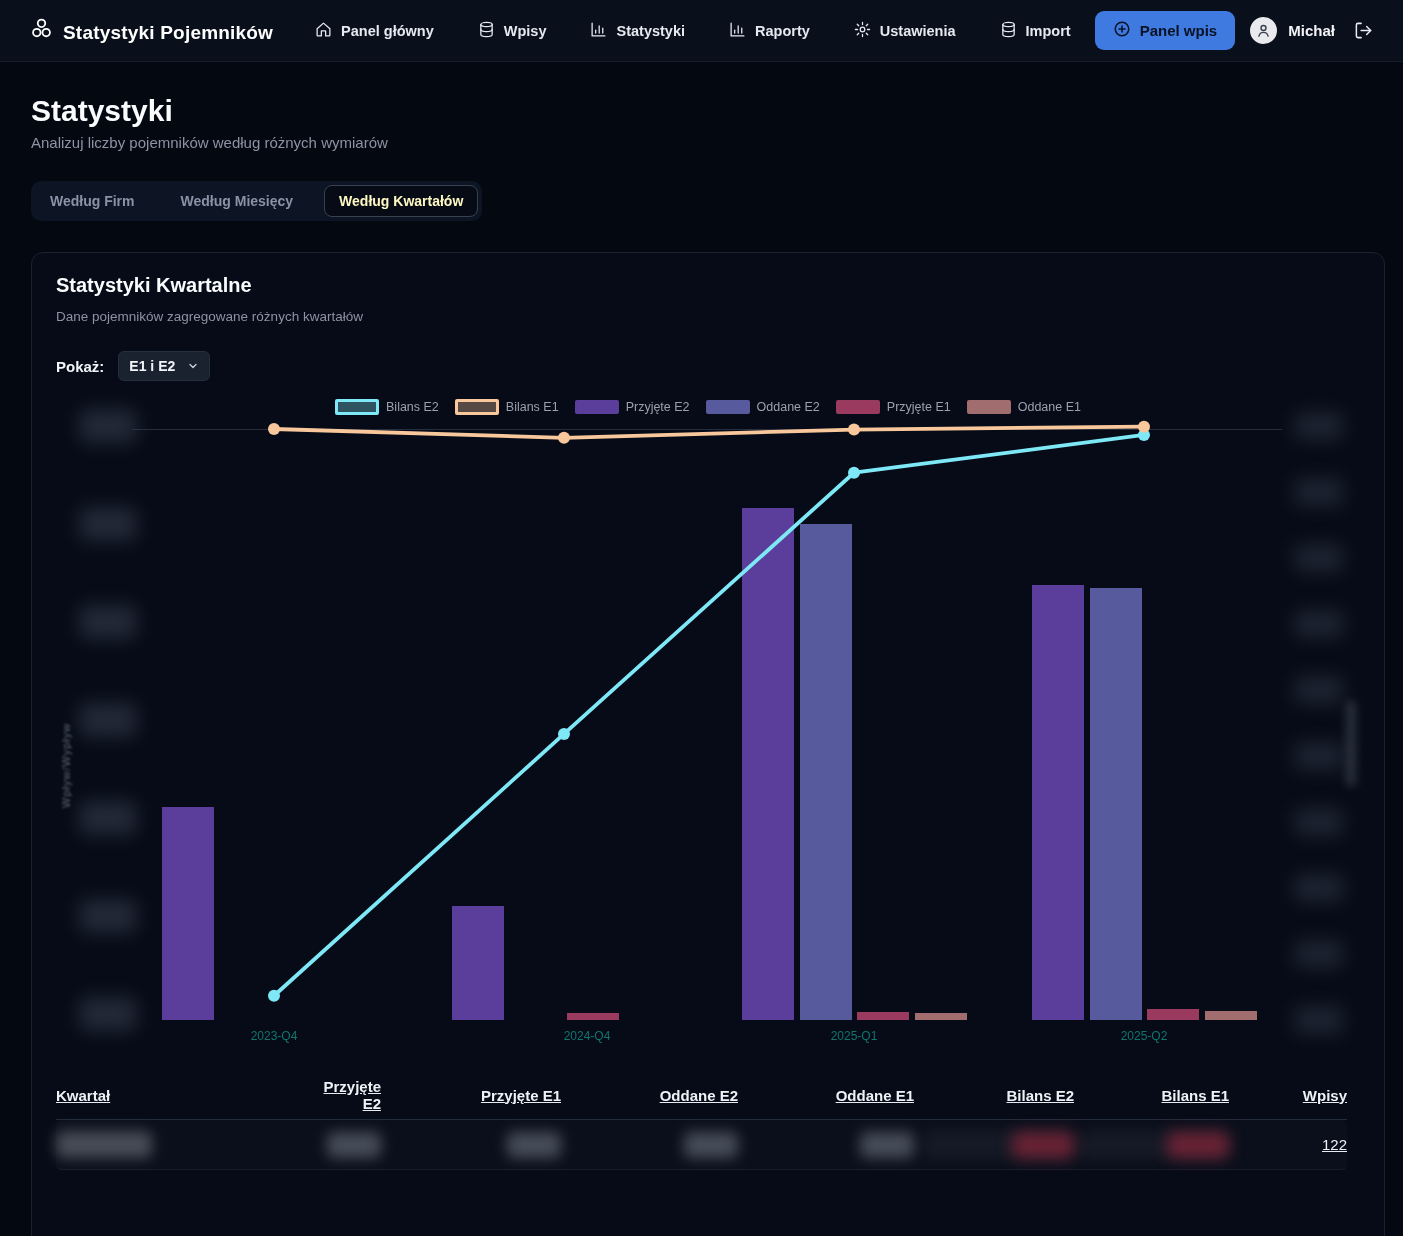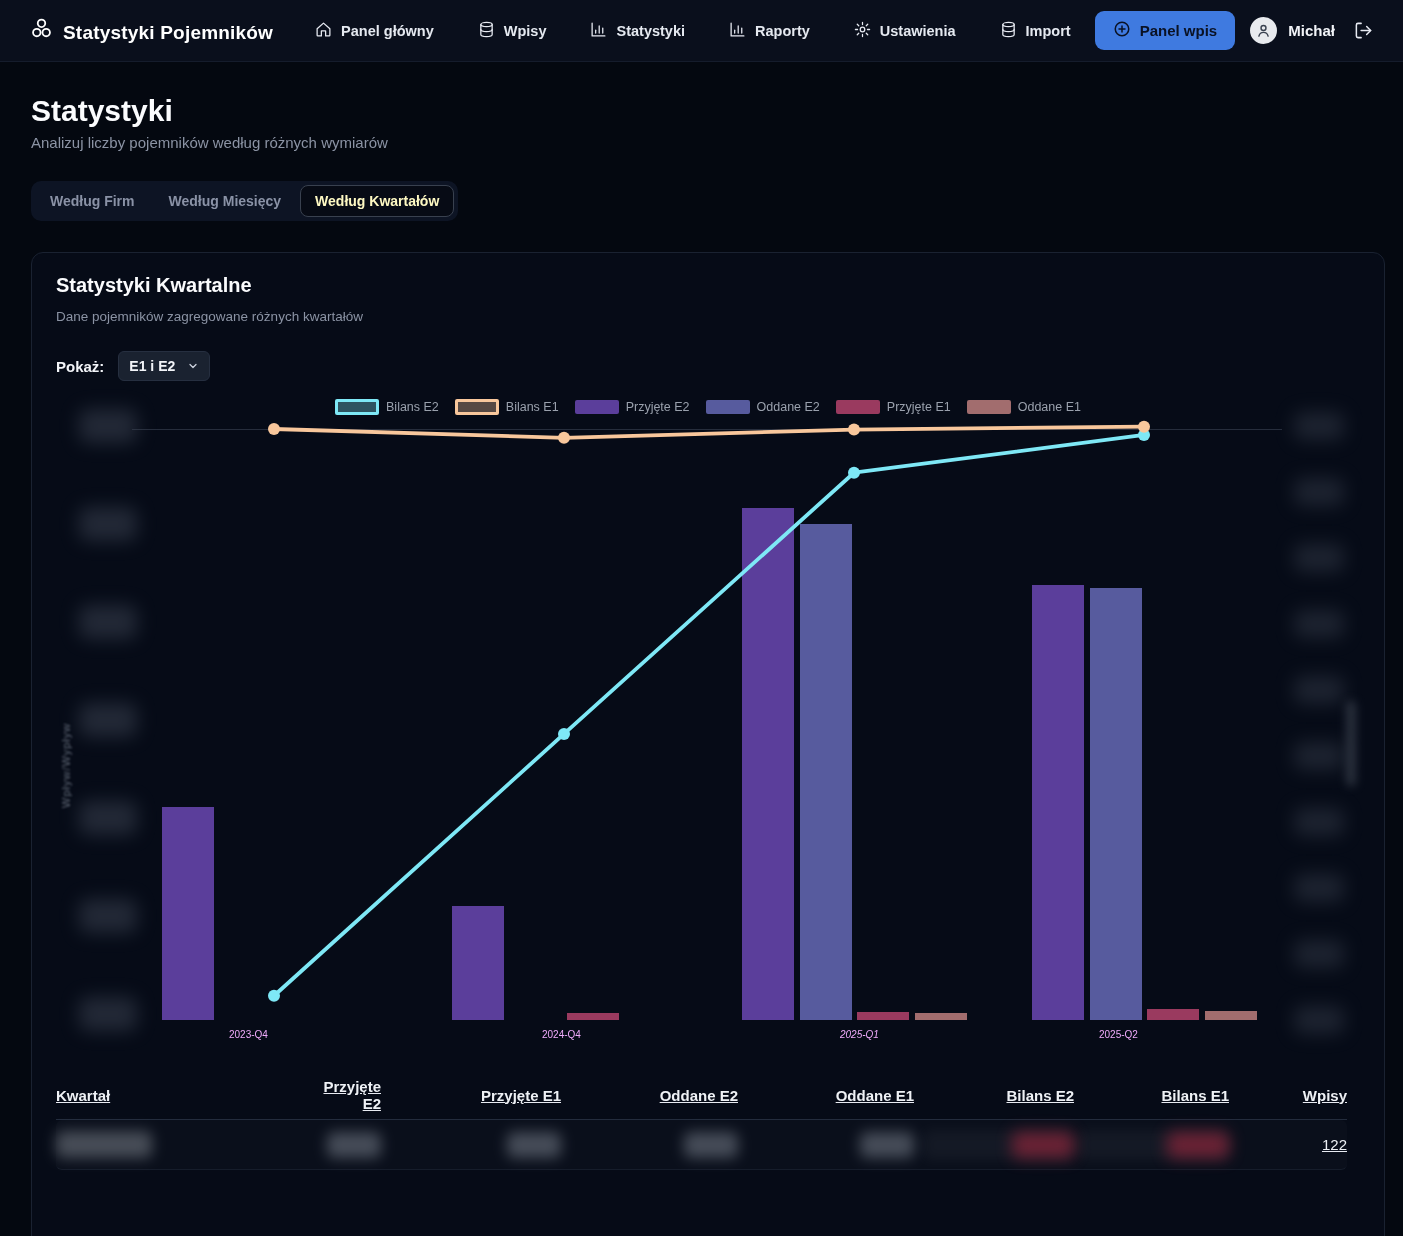--- a/index.html
+++ b/index.html
@@ -16,21 +16,21 @@
   .btn-primary{margin-left:24px;display:flex;align-items:center;gap:9px;background:#3f7ae0;color:#0a1224;
                font-size:15px;font-weight:700;border:none;border-radius:9px;padding:9px 18px;cursor:pointer;}
   .user-area{margin-left:auto;display:flex;align-items:center;gap:11px;}
   .avatar{width:27px;height:27px;border-radius:50%;background:#e8eaee;display:flex;align-items:center;justify-content:center;}
   .user-name{font-size:15px;font-weight:600;color:#f2f4f8;}
   .logout{margin-left:8px;cursor:pointer;display:flex;}
   
   .page-title{position:absolute;left:31px;top:94px;font-size:30px;font-weight:800;color:#fbfcfe;}
   .page-sub{position:absolute;left:31px;top:134px;font-size:15px;color:#8b93a4;}
   
-  .tabs{position:absolute;left:31px;top:181px;display:flex;align-items:center;gap:4px;background:#0d1424;
+  .tabs{position:absolute;left:31px;top:181px;display:flex;align-items:center;gap:16px;background:#0d1424;
         border-radius:10px;padding:4px;}
   .tab{font-size:14px;font-weight:600;color:#8a92a6;padding:7px 14px;border-radius:8px;border:1px solid transparent;cursor:pointer;white-space:nowrap;}
   .tab.active{background:#070b15;border-color:#39414f;color:#fef9c3;font-weight:700;}
   
   .card{position:absolute;left:31px;top:252px;width:1354px;height:1010px;background:#060b17;
         border:1px solid #1a2231;border-radius:12px;box-sizing:border-box;}
   .card-title{position:absolute;left:24px;top:21px;font-size:20px;font-weight:700;color:#fafbfd;}
   .card-sub{position:absolute;left:24px;top:56px;font-size:13.5px;color:#8b93a4;}
   .filter-row{position:absolute;left:24px;top:98px;display:flex;align-items:center;gap:14px;}
   .filter-label{font-size:15px;font-weight:700;color:#f2f4f8;}
@@ -38,21 +38,21 @@
           padding:6px 10px;font-size:14px;font-weight:600;color:#f2f4f8;cursor:pointer;}
   
   .legend{position:absolute;left:0;right:0;top:146px;display:flex;justify-content:center;align-items:center;gap:16px;}
   .legend-item{display:flex;align-items:center;gap:7px;}
   .legend-label{font-size:12.5px;color:#9aa1ad;}
   .swatch{width:44px;height:14px;border-radius:2px;}
   
   .chart-layer{position:absolute;left:0;top:0;width:1354px;height:820px;pointer-events:none;}
   .gridline{position:absolute;left:100px;width:1150px;height:1px;background:#262d3c;}
   .bar{position:absolute;}
-  .xlabel{position:absolute;width:90px;text-align:left;font-size:10px;color:#f0abfc;}
+  .xlabel{position:absolute;width:90px;text-align:center;font-size:12px;color:#0f766e;}
   .tick-blob{position:absolute;border-radius:8px;filter:blur(9px);}
   .tick-blob.left{width:58px;height:34px;background:#3a4150;opacity:.55;}
   .tick-blob.right{width:50px;height:28px;background:#343b49;opacity:.5;}
   .v-label{position:absolute;writing-mode:vertical-rl;transform:rotate(180deg);font-size:11px;color:#646c7a;
            letter-spacing:1px;filter:blur(1.2px);}
   .v-blob{position:absolute;width:10px;height:85px;background:#3a414e;filter:blur(5px);opacity:.7;border-radius:4px;}
   
   .qtable{position:absolute;left:24px;top:818px;width:1291px;text-decoration:underline;}
   .trow{display:grid;align-items:center;}
   .thead{height:48px;border-bottom:1px solid #232c3d;}
@@ -241,21 +241,21 @@
         <circle cx="822" cy="219.73399999999992" r="6" fill="#7ee8f6"></circle>
         <circle cx="1112" cy="181.90999999999997" r="6" fill="#7ee8f6"></circle>
         <polyline points="242,176 532,184.865 822,176.591 1112,173.63599999999997" fill="none" stroke="#f8c79c" stroke-width="3.8" stroke-linecap="round" stroke-linejoin="round"></polyline>
         <circle cx="242" cy="176" r="6" fill="#f8c79c"></circle>
         <circle cx="532" cy="184.865" r="6" fill="#f8c79c"></circle>
         <circle cx="822" cy="176.591" r="6" fill="#f8c79c"></circle>
         <circle cx="1112" cy="173.63599999999997" r="6" fill="#f8c79c"></circle>
       </svg>
       <div class="xlabel" style="left: 197px; top: 776px;">2023-Q4</div>
       <div class="xlabel" style="left: 510px; top: 776px;">2024-Q4</div>
-      <div class="xlabel" style="left: 808px; top: 776px; font-style: italic;">2025-Q1</div>
+      <div class="xlabel" style="left: 777px; top: 776px;">2025-Q1</div>
       <div class="xlabel" style="left: 1067px; top: 776px;">2025-Q2</div>
     </div>
   <div class="qtable" id="qtable">
       <div class="trow thead" style="grid-template-columns: 250px 75px 180px 177px 176px 160px 155px 118px;">
         <div class="th td al">Kwartał</div>
         <div class="th td ar">Przyjęte E2</div>
         <div class="th td ar">Przyjęte E1</div>
         <div class="th td ar">Oddane E2</div>
         <div class="th td ar">Oddane E1</div>
         <div class="th td ar">Bilans E2</div>

